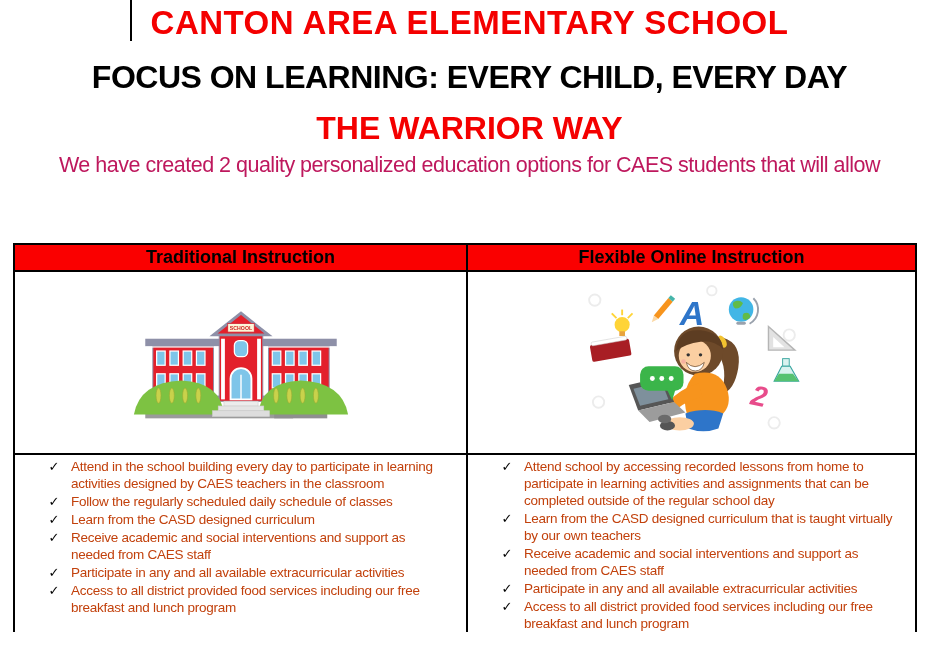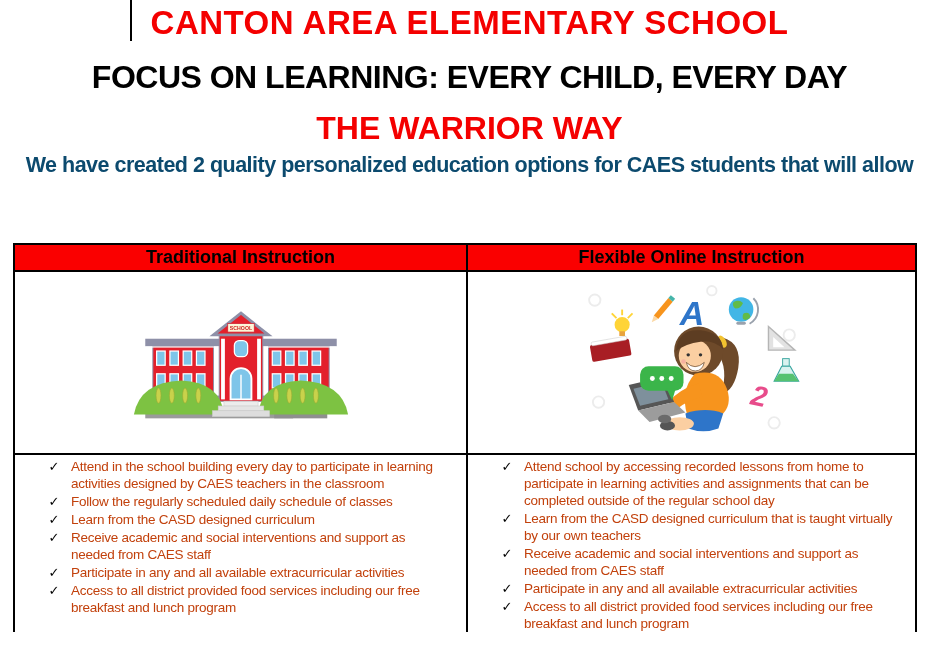--- a/index.html
+++ b/index.html
@@ -25,25 +25,25 @@
     font-weight: bold;
     white-space: nowrap;
   }
   .t1 { top: 4px;  font-size: 33px; color: #f40000; letter-spacing: 0.5px; }
   .t2 { top: 59px; font-size: 32px; color: #000000; letter-spacing: -0.5px; }
   .t3 { top: 110px; font-size: 32px; color: #f40000; text-align: center; }
   .intro {
     position: absolute;
     top: 150px; left: 0; width: 100%;
     text-align: center;
-    font-weight: bold;
+    font-weight: normal;
     font-size: 21.5px;
     line-height: 31px;
     letter-spacing: -0.5px;
-    color: #0c4a6e;
+    color: #be185d;
   }
   table.options {
     position: absolute;
     left: 13px; top: 243px;
     width: 902px;
     border-collapse: collapse;
     table-layout: fixed;
   }
   .options td { border: 2px solid #000; overflow: hidden; }
   tr.hrow td {

